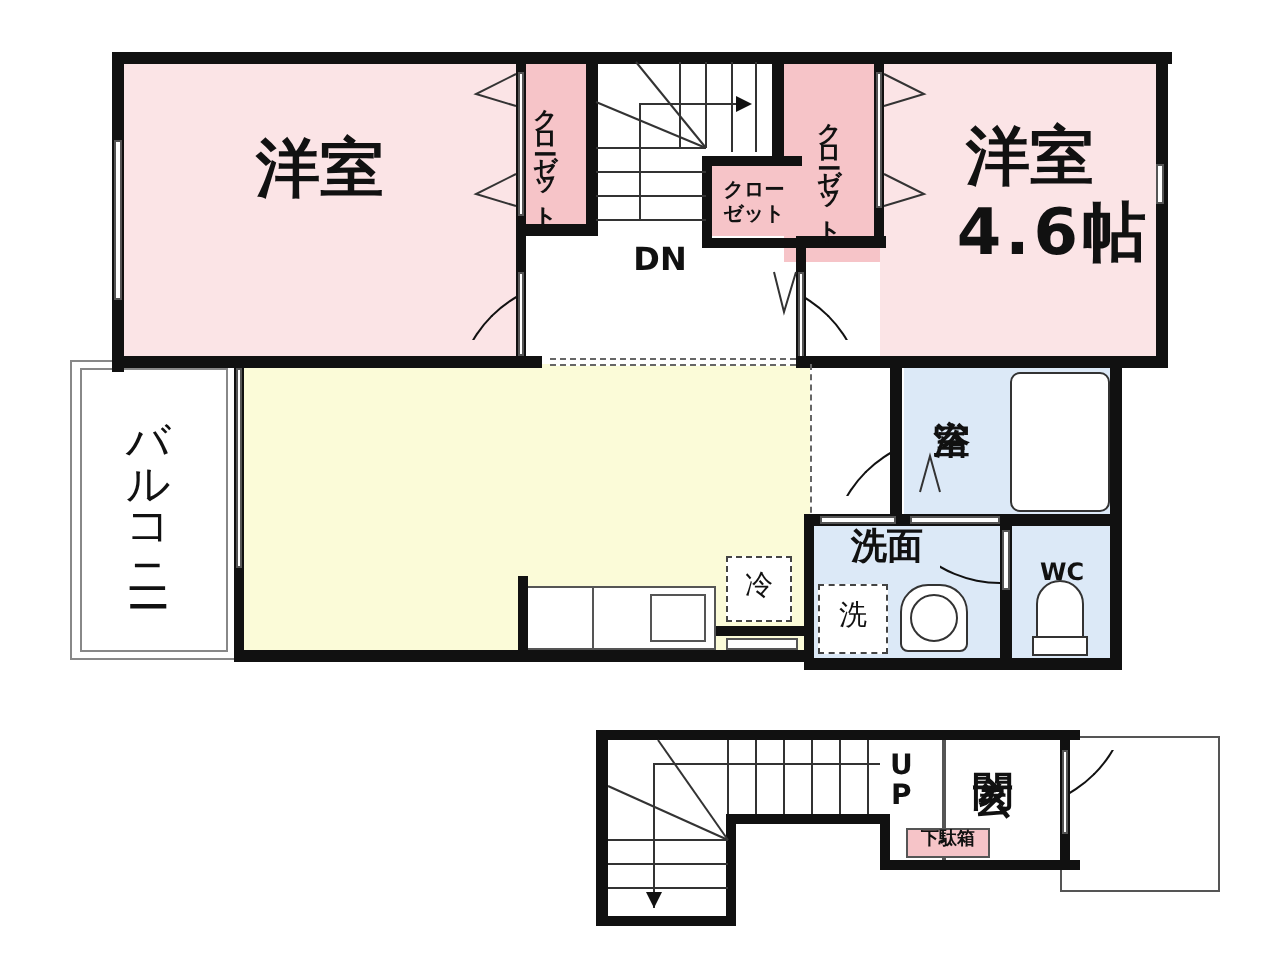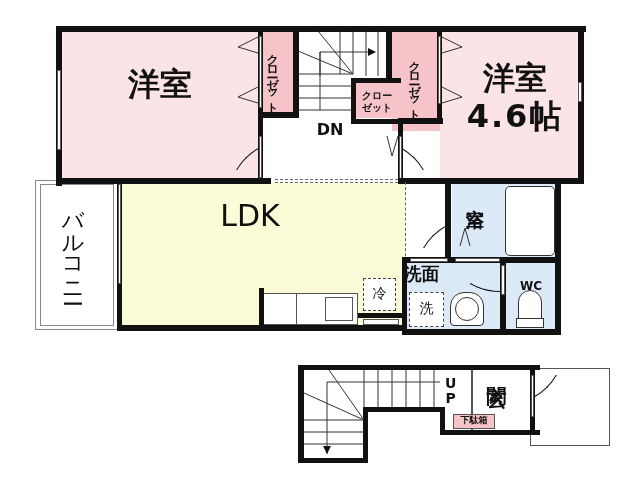--- a/index.html
+++ b/index.html
@@ -140,37 +140,36 @@
 
   <div class="abs" style="left:450px;top:292px;width:34px;height:34px;border:1px solid #333;border-radius:14px 14px 4px 4px;background:#fff;"></div>
   <div class="abs" style="left:455px;top:297px;width:24px;height:24px;border:1px solid #333;border-radius:50%;"></div>
 
   <div class="abs" style="left:518px;top:290px;width:24px;height:38px;border:1px solid #333;border-radius:12px 12px 8px 8px;background:#fff;"></div>
   <div class="abs" style="left:516px;top:318px;width:28px;height:10px;border:1px solid #333;background:#fff;"></div>
 
   <div class="room-label" style="left:110px;top:68px;width:100px;font-size:32px;">洋室</div>
 
   <div class="room-label" style="left:460px;top:62px;width:110px;font-size:32px;">洋室</div>
-  <div class="room-label" style="left:455px;top:100px;width:120px;font-size:32px;letter-spacing:2px;">4.6帖</div>
+  <div class="room-label" style="left:455px;top:100px;width:120px;font-size:32px;letter-spacing:2px;text-align:right;">4.6帖</div>
 
   <div class="room-label vtext" style="left:266px;top:36px;font-size:12px;height:80px;">クローゼット</div>
   <div class="room-label vtext" style="left:408px;top:38px;font-size:12px;height:90px;">クローゼット</div>
   <div class="room-label" style="left:356px;top:91px;width:42px;font-size:10px;">クロー</div>
   <div class="room-label" style="left:356px;top:103px;width:42px;font-size:10px;">ゼット</div>
 
   <div class="room-label" style="left:310px;top:122px;width:40px;font-size:16px;">DN</div>
 
-  <div class="room-label" style="left:190px;top:200px;width:120px;font-size:30px;font-weight:normal;">LDK</div>
 
   <div class="room-label" style="left:363px;top:286px;width:33px;font-size:14px;font-weight:normal;">冷</div>
 
   <div class="room-label vtext" style="left:62px;top:196px;font-size:22px;font-weight:normal;">バルコニー</div>
 
   <div class="room-label vtext" style="left:465px;top:196px;font-size:18px;">浴室</div>
-  <div class="room-label" style="left:394px;top:265px;width:55px;font-size:18px;">洗面</div>
+  <div class="room-label" style="left:416px;top:265px;width:55px;font-size:18px;">洗面</div>
   <div class="room-label" style="left:409px;top:301px;width:35px;font-size:14px;font-weight:normal;">洗</div>
   <div class="room-label" style="left:506px;top:280px;width:50px;font-size:12px;">WC</div>
 </div>
 
 <div class="abs" style="left:0;top:345px;width:640px;height:135px;">
 
   <div class="abs" style="left:440px;top:22px;width:95px;height:62px;background:#fff;"></div>
 
   <div class="abs" style="left:530px;top:23px;width:80px;height:78px;border:1px solid #555;background:#fff;"></div>
 

